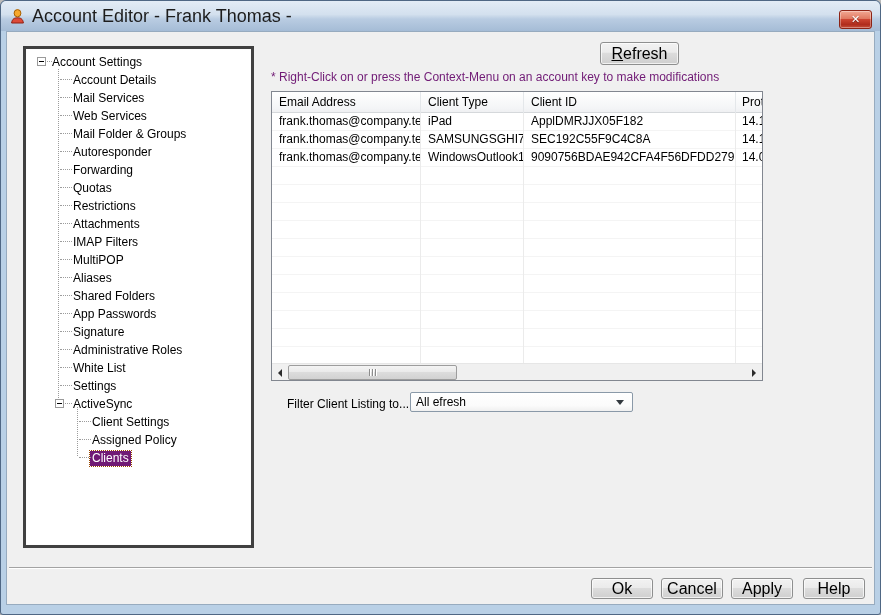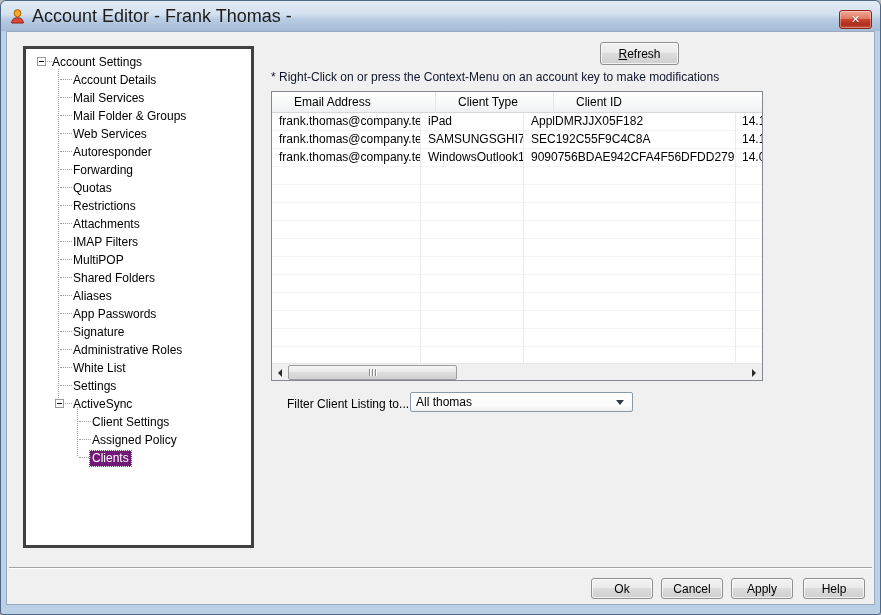--- a/index.html
+++ b/index.html
@@ -55,35 +55,35 @@
   .lvl1::before{left:32px;width:12px;}
   .lvl2::before{left:51px;width:12px;}
   .lvl0::before{content:"";position:absolute;top:8px;left:19px;width:5px;border-top:1px dotted #9c9c9c;}
   .spine{position:absolute;width:1px;border-left:1px dotted #9c9c9c;z-index:0;}
   .spine-root{left:32px;top:20px;height:333px;}
   .spine-as{left:51px;top:358px;height:49px;}
   
   .btn{
     position:absolute;height:23px;border:1px solid #8e8f8f;border-radius:3px;
     background:linear-gradient(180deg,#f2f2f2 0%,#ebebeb 45%,#dddddd 46%,#cfcfcf 100%);
-    font-family:inherit;font-size:12px;color:#000;text-align:center;cursor:pointer;
+    font-family:inherit;font-size:16px;color:#000;text-align:center;cursor:pointer;
     box-shadow:inset 0 0 0 1px rgba(255,255,255,.7);padding:0;
   }
   .refresh{left:599px;top:41px;width:79px;}
   .fbtn{top:577px;width:62px;height:21px;}
   .b0{left:590px;} .b1{left:660px;} .b2{left:730px;} .b3{left:802px;}
   
-  .note{position:absolute;left:270px;top:69px;width:500px;color:#0f172a;}
+  .note{position:absolute;left:270px;top:69px;width:500px;color:#701a75;}
   
   .table{
     position:absolute;left:270px;top:90px;width:492px;height:290px;
     background:#fff;border:1px solid #828790;overflow:hidden;
   }
   .thead{display:flex;height:21px;background:linear-gradient(180deg,#ffffff,#f4f5f7 80%,#eff0f2);border-bottom:1px solid #d5d8db;}
-  .hc{height:21px;line-height:20px;padding-left:7px;border-right:1px solid #e4e7ea;overflow:hidden;white-space:nowrap;flex:none;margin-left:15px;}
+  .hc{height:21px;line-height:20px;padding-left:7px;border-right:1px solid #e4e7ea;overflow:hidden;white-space:nowrap;flex:none;}
   .dr{display:flex;height:18px;border-bottom:1px solid #f4f4f4;}
   .dc{height:18px;line-height:17px;padding-left:7px;border-right:1px solid #ebebeb;overflow:hidden;white-space:nowrap;flex:none;}
   .c0{width:149px;} .c1{width:103px;} .c2{width:212px;} .c3{width:26px;padding-left:6px;border-right:none;}
   
   .hscroll{position:absolute;left:0;right:0;bottom:0;height:17px;background:#f0f0f0;border-top:1px solid #e6e6e6;}
   .sb-btn{position:absolute;top:0;width:16px;height:17px;display:flex;align-items:center;justify-content:center;}
   .sb-left{left:0;} .sb-right{right:0;}
   .tri-l{width:0;height:0;border-top:4px solid transparent;border-bottom:4px solid transparent;border-right:4px solid #2b2b2b;}
   .tri-r{width:0;height:0;border-top:4px solid transparent;border-bottom:4px solid transparent;border-left:4px solid #2b2b2b;}
   .sb-thumb{
@@ -126,31 +126,31 @@
 
   <div class="body"></div>
 
   <div class="tree-panel">
     <div class="spine spine-root"></div>
     <div class="spine spine-as"></div>
     <div class="tree-items" id="tree-items">
         <div class="trow lvl0"><span class="minus"></span><span class="tlabel">Account Settings</span></div>
         <div class="trow lvl1"><span class="tlabel">Account Details</span></div>
         <div class="trow lvl1"><span class="tlabel">Mail Services</span></div>
+        <div class="trow lvl1"><span class="tlabel">Web Services</span></div>
         <div class="trow lvl1"><span class="tlabel">Mail Folder &amp; Groups</span></div>
-        <div class="trow lvl1"><span class="tlabel">Web Services</span></div>
         <div class="trow lvl1"><span class="tlabel">Autoresponder</span></div>
         <div class="trow lvl1"><span class="tlabel">Forwarding</span></div>
         <div class="trow lvl1"><span class="tlabel">Quotas</span></div>
         <div class="trow lvl1"><span class="tlabel">Restrictions</span></div>
         <div class="trow lvl1"><span class="tlabel">Attachments</span></div>
         <div class="trow lvl1"><span class="tlabel">IMAP Filters</span></div>
         <div class="trow lvl1"><span class="tlabel">MultiPOP</span></div>
+        <div class="trow lvl1"><span class="tlabel">Aliases</span></div>
         <div class="trow lvl1"><span class="tlabel">Shared Folders</span></div>
-        <div class="trow lvl1"><span class="tlabel">Aliases</span></div>
         <div class="trow lvl1"><span class="tlabel">App Passwords</span></div>
         <div class="trow lvl1"><span class="tlabel">Signature</span></div>
         <div class="trow lvl1"><span class="tlabel">Administrative Roles</span></div>
         <div class="trow lvl1"><span class="tlabel">White List</span></div>
         <div class="trow lvl1"><span class="tlabel">Settings</span></div>
         <div class="trow lvl1"><span class="minus"></span><span class="tlabel">ActiveSync</span></div>
         <div class="trow lvl2"><span class="tlabel">Client Settings</span></div>
         <div class="trow lvl2"><span class="tlabel">Assigned Policy</span></div>
         <div class="trow lvl2"><span class="tlabel sel">Clients</span></div>
       </div>
@@ -263,21 +263,21 @@
         <span class="grip-line"></span>
       </div>
       <div class="sb-btn sb-right">
         <span class="tri-r"></span>
       </div>
     </div>
   </div>
 
   <div class="filter-label">Filter Client Listing to...</div>
   <div class="combo">
-    <span>All thomas</span>
+    <span>All efresh</span>
     <span class="combo-arrow"></span>
   </div>
 
   <div class="separator"></div>
   <div id="footer-buttons">
       <button class="btn fbtn b0">Ok</button>
       <button class="btn fbtn b1">Cancel</button>
       <button class="btn fbtn b2">Apply</button>
       <button class="btn fbtn b3">Help</button>
     </div>

